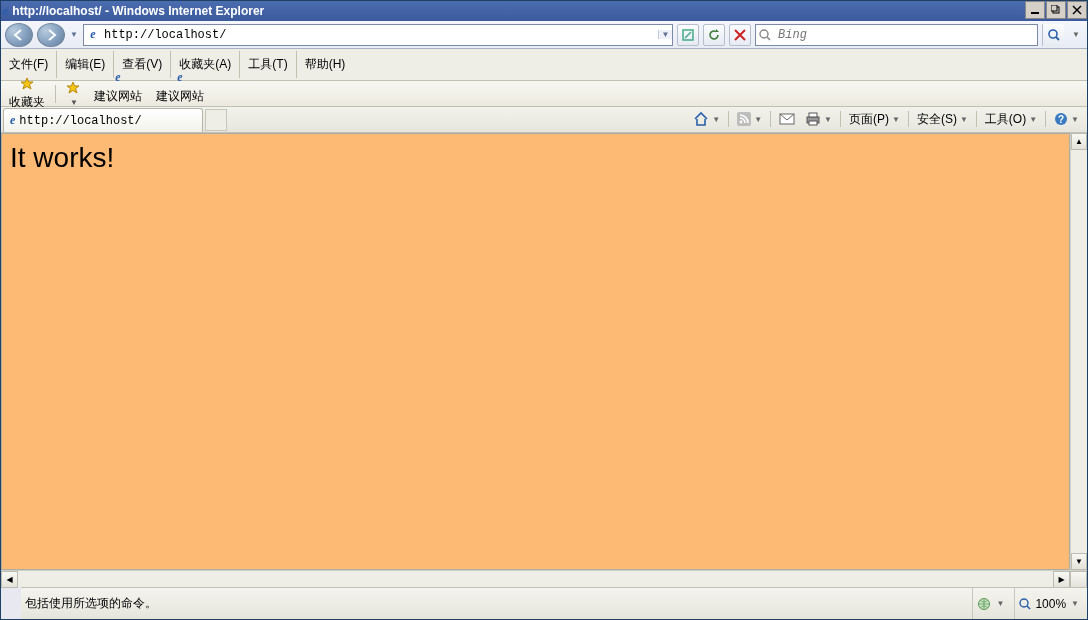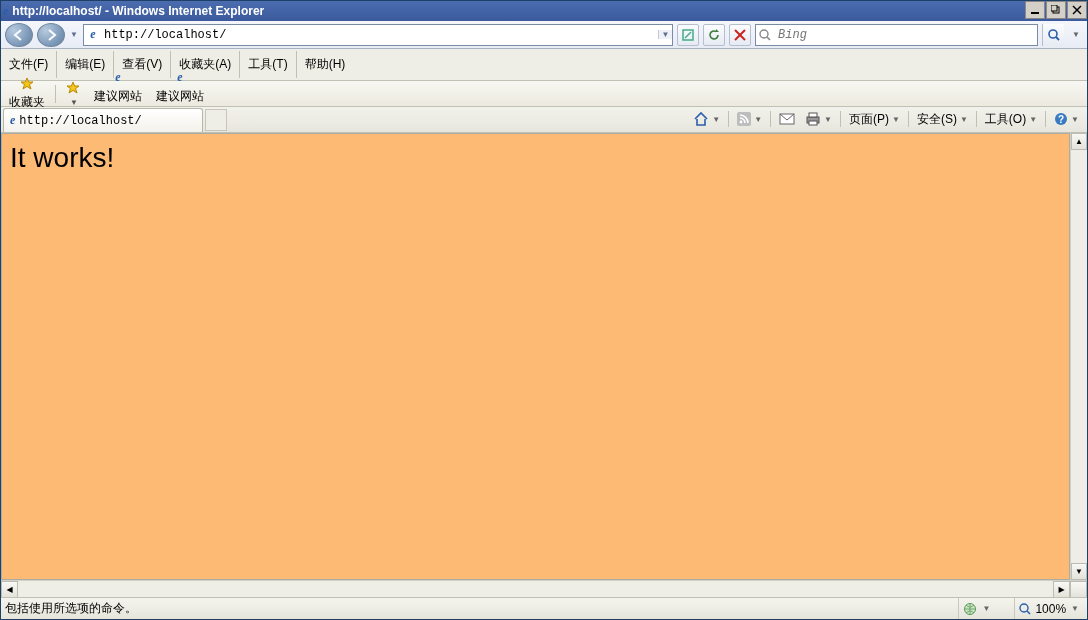--- a/index.html
+++ b/index.html
@@ -53,21 +53,21 @@
 .content-wrap { flex:1; display:flex; background:#f0f0e8; }
 .content { flex:1; background:#fdba74; border:1px solid #adaca2; margin:0; overflow:hidden; position:relative; }
 .page-body { padding: 8px 8px; font-family: "SimSun", "Times New Roman", serif; font-size: 28px; }
 .vscroll { width:17px; background:#f0f0e8; border-left:1px solid #d0d0c8; display:flex; flex-direction:column; }
 .vs-btn { height:17px; background:linear-gradient(#f8f8f4,#e4e3da); border:1px solid #bdbcb2; font-size:8px; display:flex; align-items:center; justify-content:center; }
 .vs-track { flex:1; background:#efeee6; }
 .hscroll { height:17px; background:#f0efe8; border-top:1px solid #d0d0c8; display:flex; }
 .hs-track { flex:1; background:#efeee6; }
 
 
-.statusbar { height:22px; background:linear-gradient(#f4f4ee,#e6e5dc); border-top:1px solid #c0c0b4; display:flex; align-items:center; font-size:12px; padding:0 4px; gap:20px; }
+.statusbar { height:32px; background:linear-gradient(#f4f4ee,#e6e5dc); border-top:1px solid #c0c0b4; display:flex; align-items:center; font-size:12px; padding:0 4px; gap:6px;margin-left:20px; }
 .statusbar .spacer { flex:1; }
 .zoomgrp { display:flex; align-items:center; gap:4px; padding:0 4px; border-left:1px solid #c9c8be; height:100%; }
 
 
 .ie-e { font-family: serif; font-style: italic; font-weight: bold; color:#2a5fab; font-size:12px; }
 svg { display:block; }
 </style>
 </head>
 <body>
 

